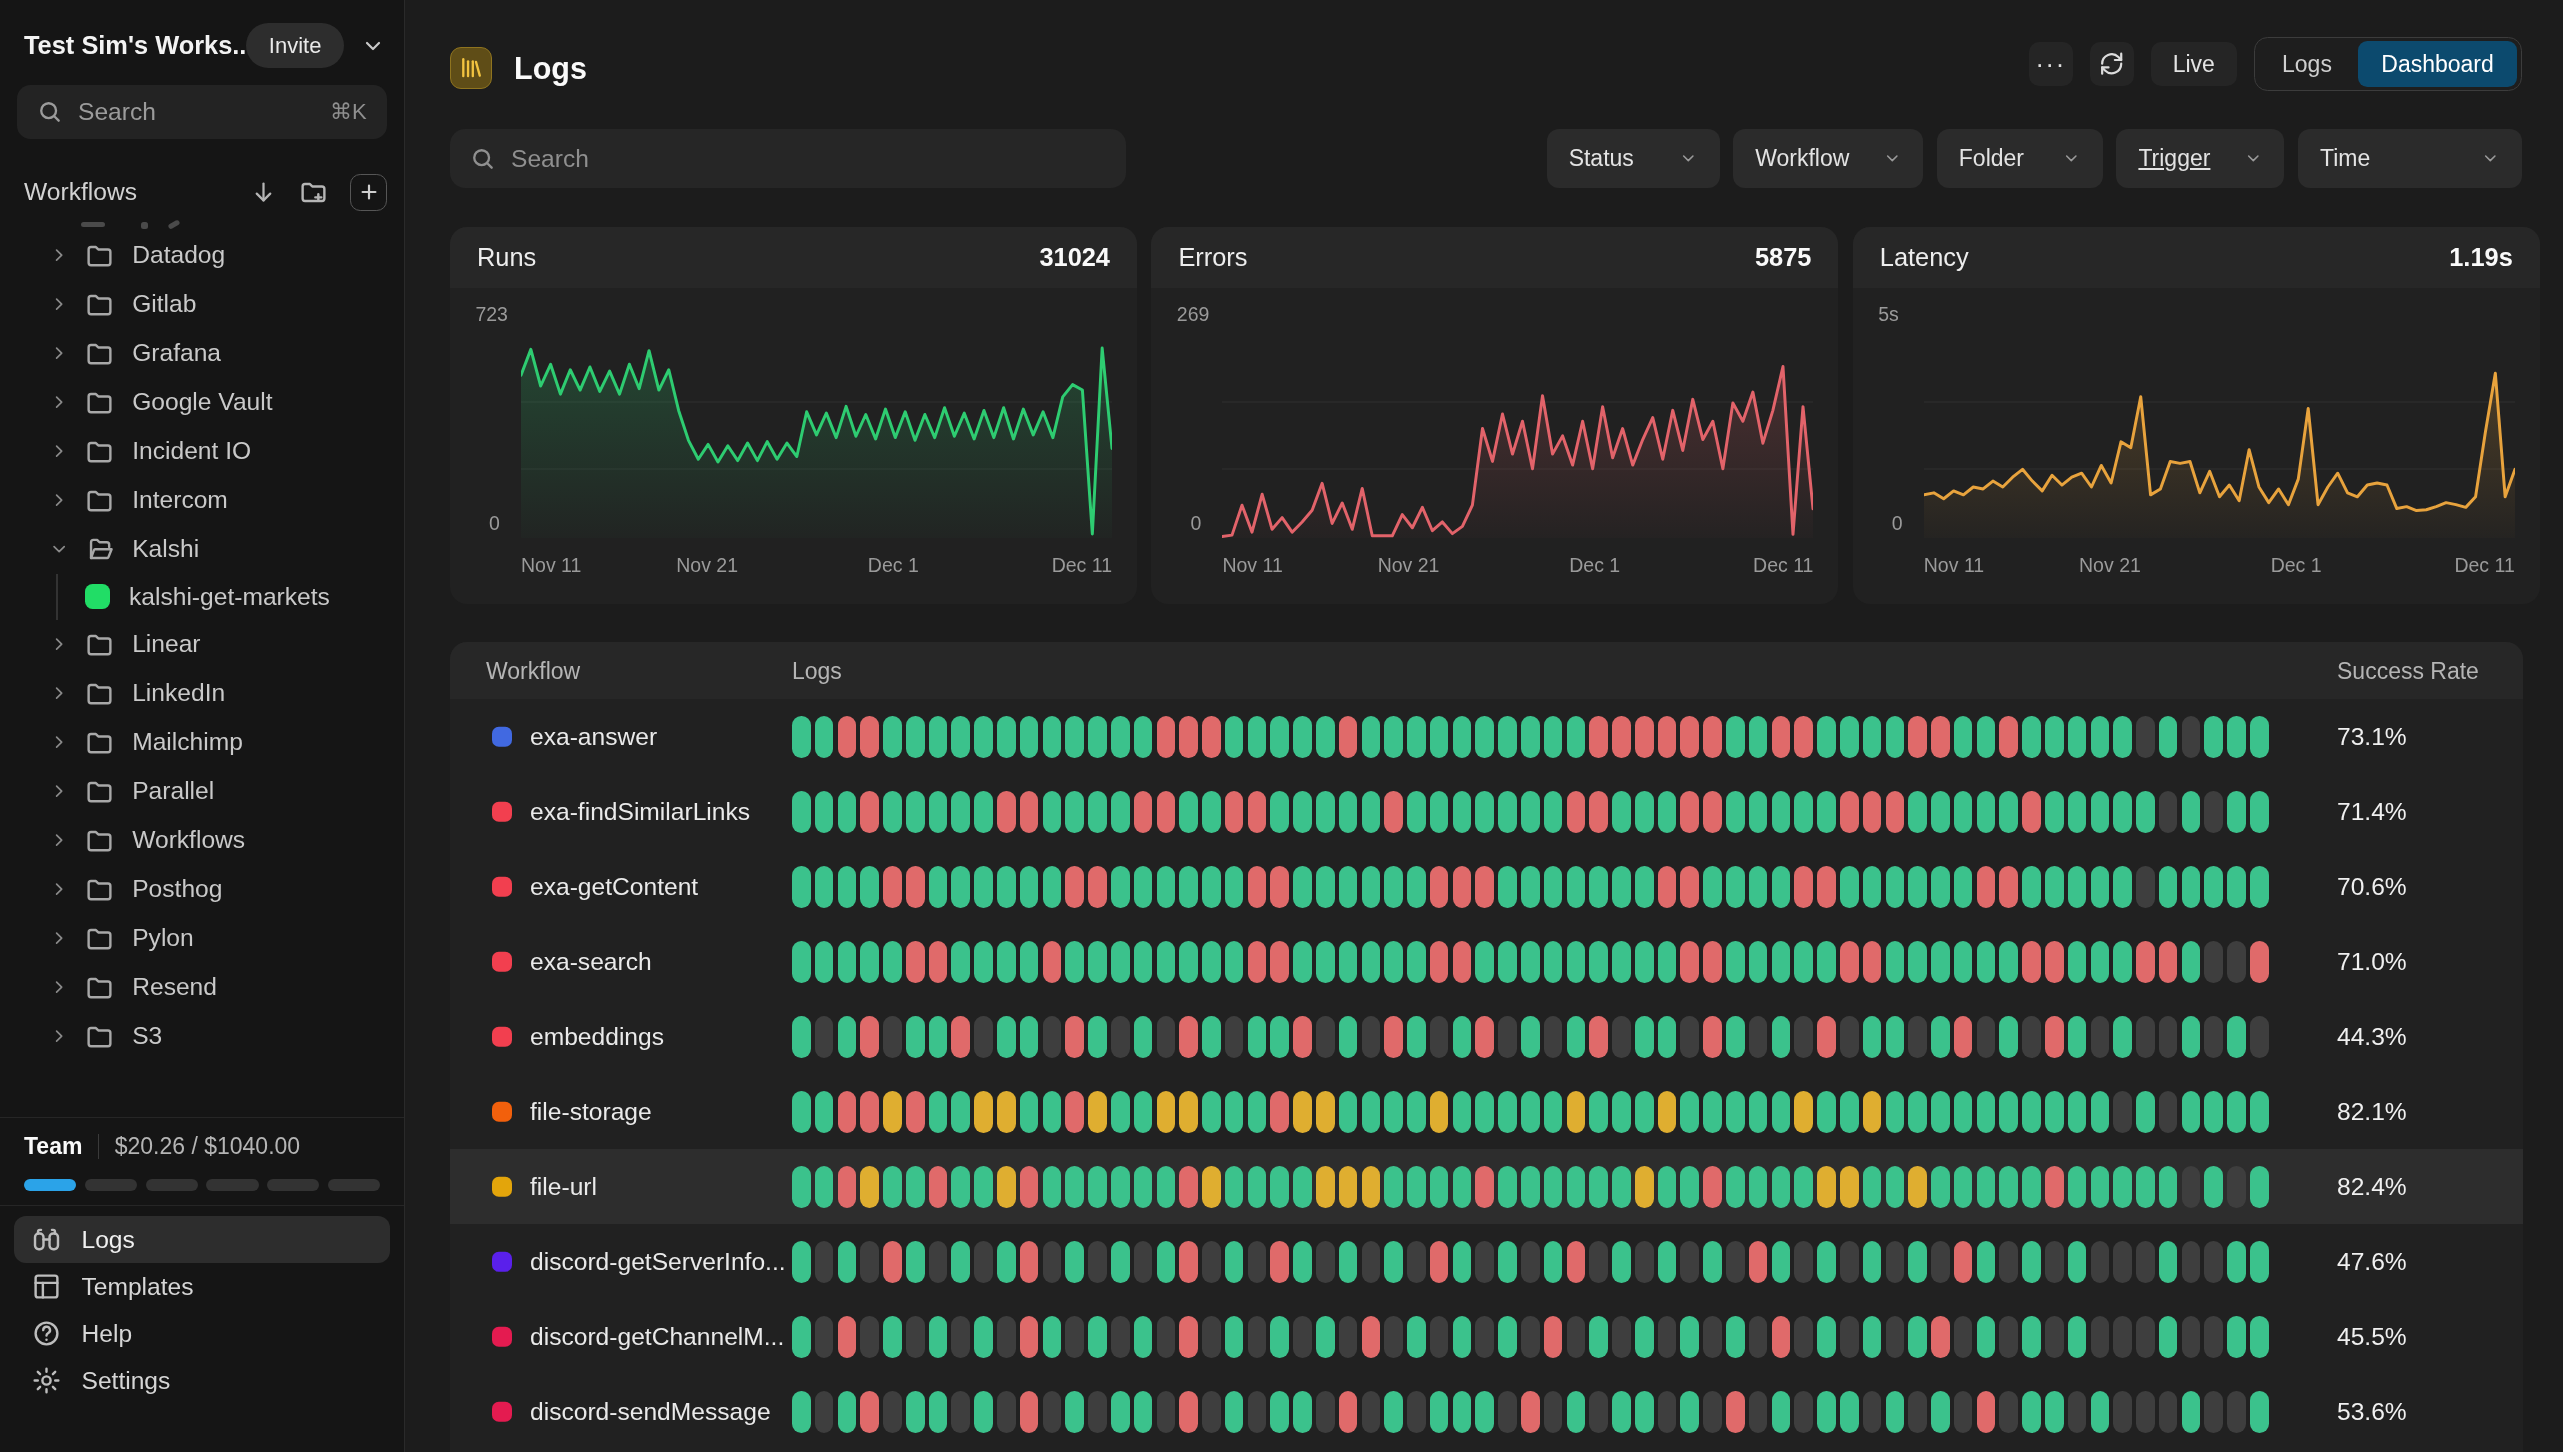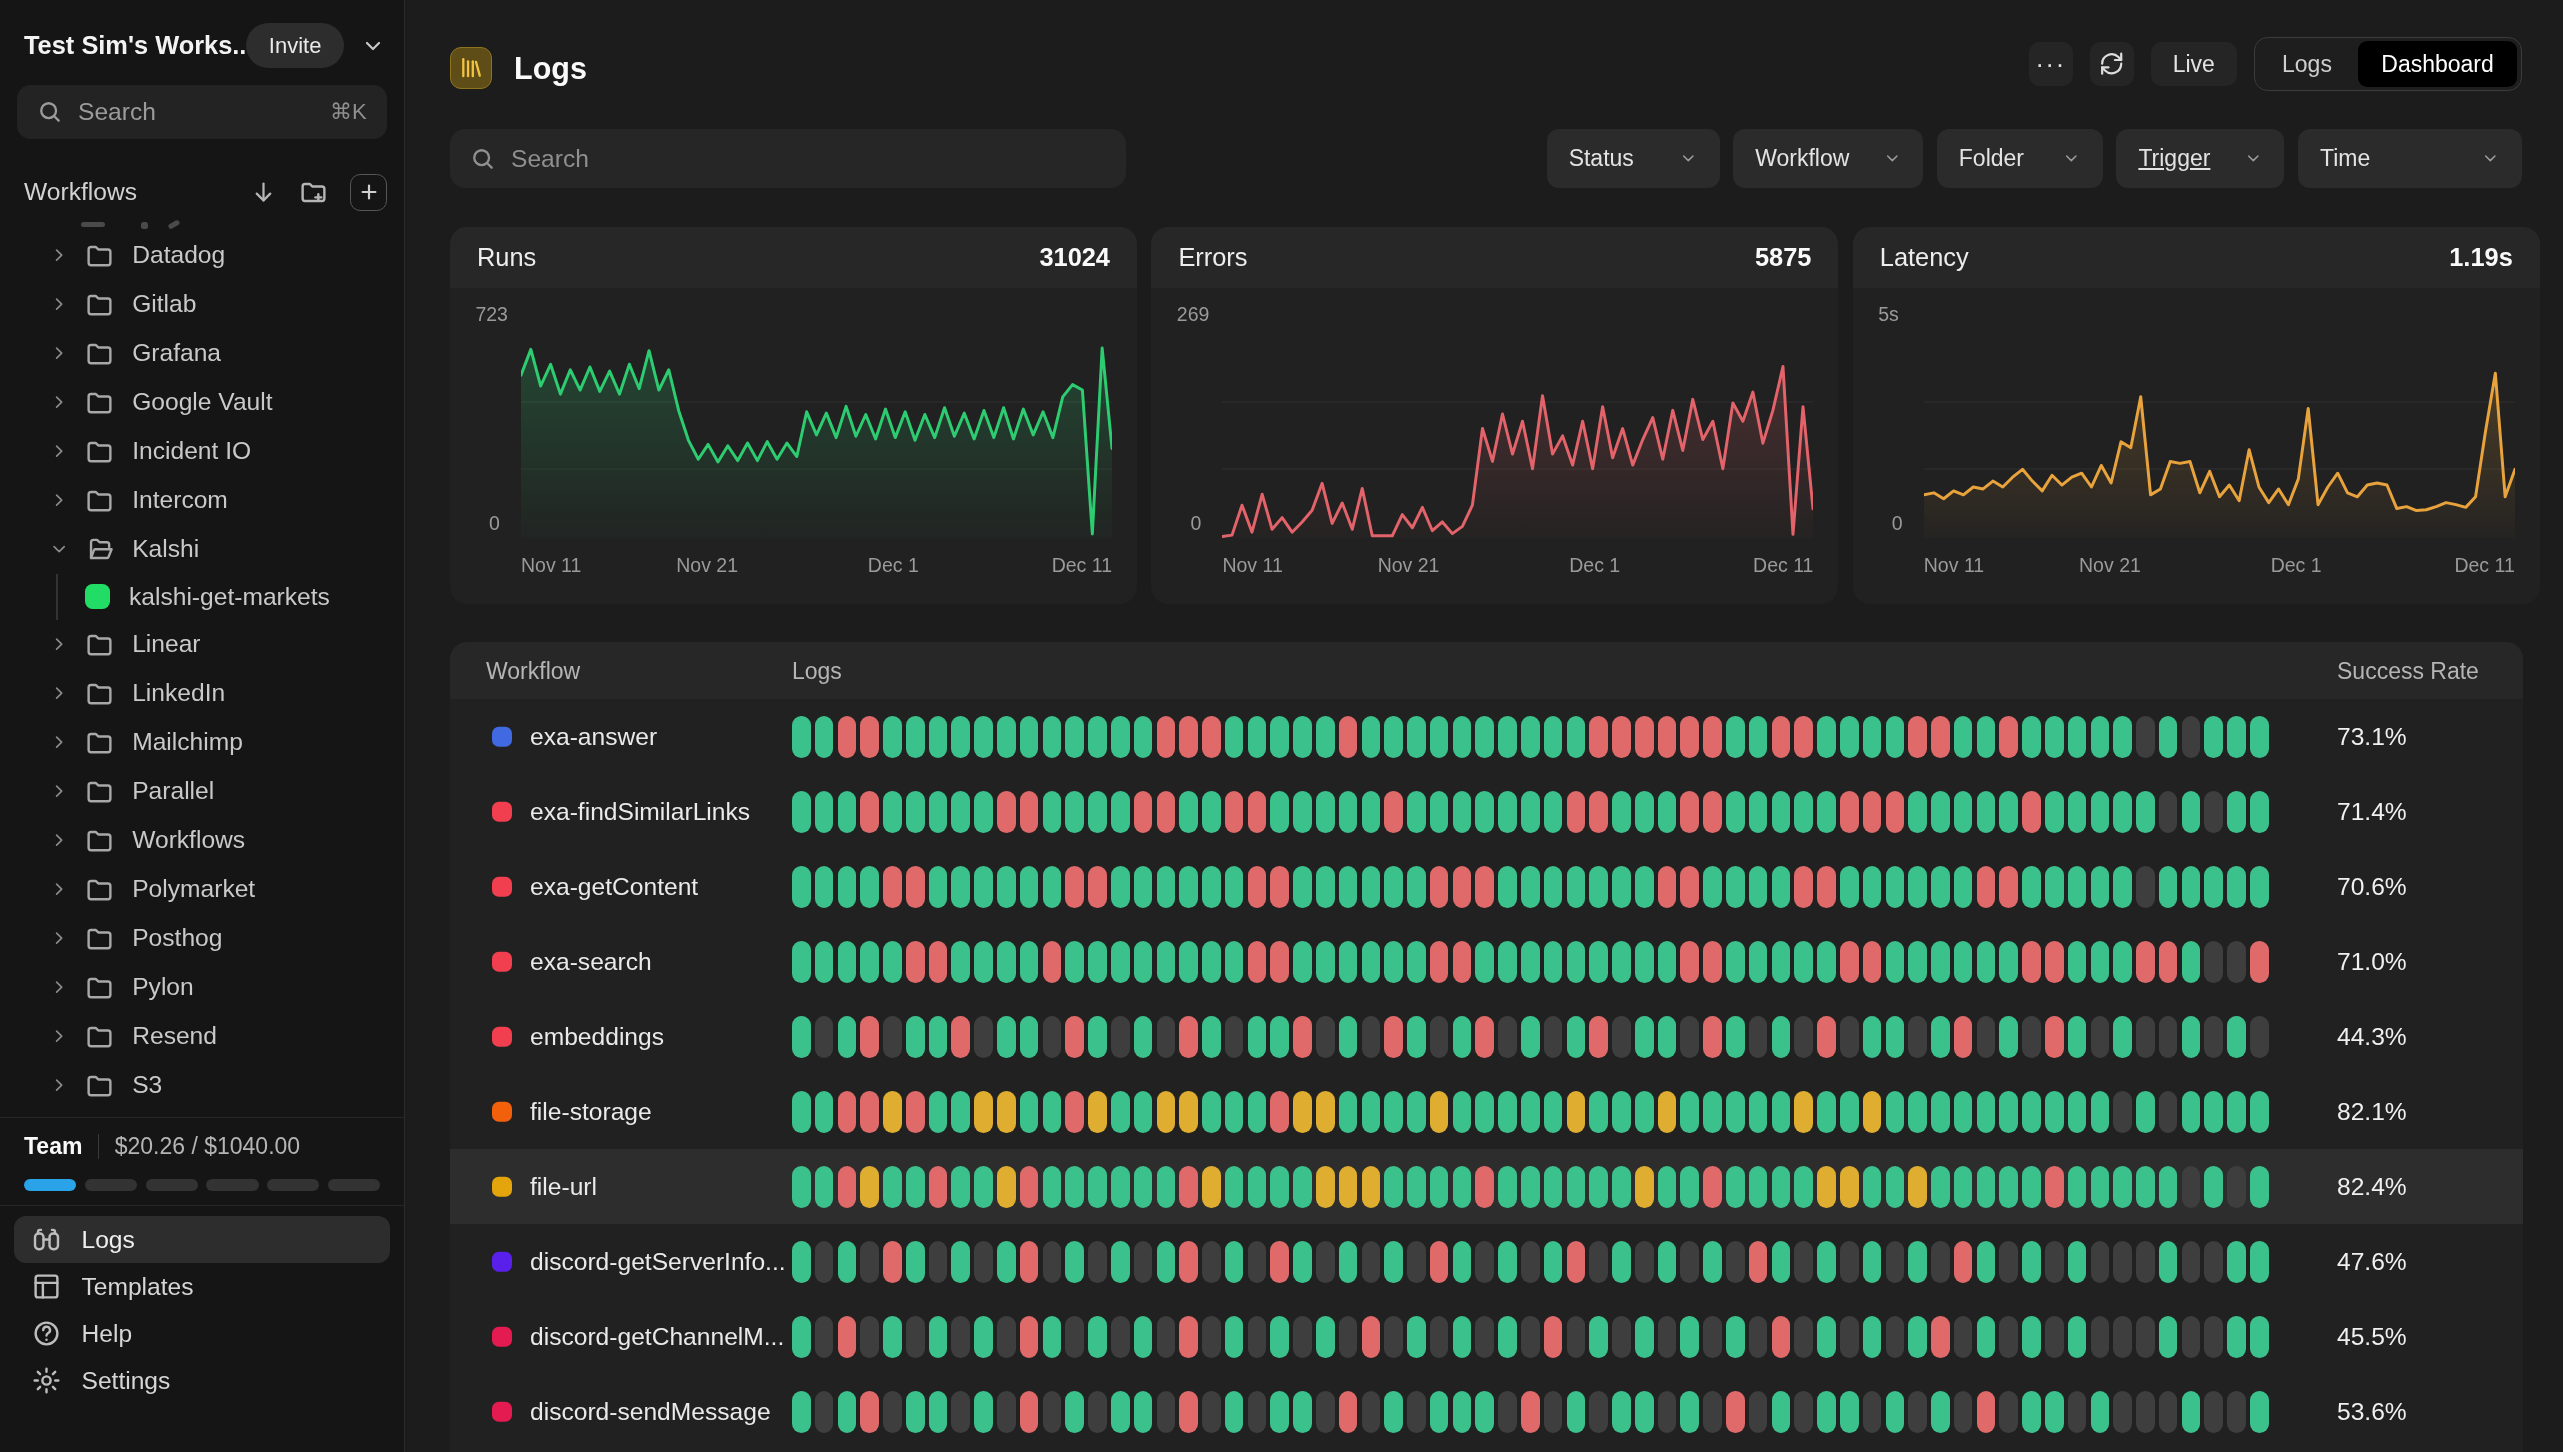--- a/index.html
+++ b/index.html
@@ -48,21 +48,21 @@
   .main { position:absolute; left:406px; top:0; right:0; bottom:0; }
   .m-header { position:absolute; top:47px; left:44px; display:flex; align-items:center; gap:22px; }
   .app-icon { width:42px; height:42px; border-radius:11px; background:#5f4d17; border:1.7px solid #8f741f; display:flex; align-items:center; justify-content:center; color:#f2c340; }
   .m-title { color:#fafafa; font-size:30.5px; font-weight:700; }
   .top-actions { position:absolute; top:37px; right:41px; display:flex; align-items:center; gap:17px; height:54px; }
   .icon-btn { width:44px; height:44px; background:#252525; border-radius:10.2px; display:flex; align-items:center; justify-content:center; color:#dcdcdc; cursor:pointer; }
   .dots { font-size:25.4px; letter-spacing:1.7px; color:#e0e0e0; line-height:17px; }
   .live-btn { height:44px; background:#252525; border-radius:10.2px; padding:0 22px; display:flex; align-items:center; color:#e3e3e3; font-size:23px; cursor:pointer; }
   .segmented { height:54px; background:#1e1e1e; border:0.8px solid #3c3c3c; border-radius:13.6px; display:flex; align-items:center; padding:0 4.2px; gap:3.4px; }
   .seg-opt { padding:9.3px 23px; border-radius:9.3px; color:#cfcfcf; font-size:23px; cursor:pointer; }
-  .seg-opt.on { background:#000000; color:#ffffff;text-align:center; }
+  .seg-opt.on { background:#0c4a6e; color:#ffffff;text-align:center; }
   .m-search { position:absolute; top:129px; left:44px; width:676px; height:59px; background:#262626; border-radius:15.3px; display:flex; align-items:center; padding:0 20.3px; cursor:text; }
   .m-search .ph { color:#8f8f8f; font-size:24.6px; margin-left:15.3px; }
   .filters { position:absolute; top:129px; right:41px; display:flex; gap:13.6px; }
   .filter { height:59px; background:#2b2b2b; border-radius:12px; display:flex; align-items:center; justify-content:space-between; padding:0 22px; color:#e3e3e3; font-size:23px; cursor:pointer; }
   .filter .fchev { color:#9a9a9a; margin-left:17px; }
 
   
   .cards { position:absolute; top:227px; left:44px; display:flex; gap:14.4px; }
   .card { width:687px; height:377px; background:#212121; border-radius:17px; overflow:hidden; position:relative; }
   .card-h { height:61px; background:#272727; display:flex; align-items:center; justify-content:space-between; padding:0 27px; }
@@ -295,33 +295,20 @@
           <svg width="20.3" height="20.3" viewBox="0 0 24 24" fill="none" stroke="currentColor" stroke-width="2" stroke-linecap="round" stroke-linejoin="round">
             <path d="M9 6l6 6-6 6"></path>
           </svg>
         </span>
         <span class="f-ico">
           <svg width="29" height="29" viewBox="0 0 24 24" fill="none" stroke="currentColor" stroke-width="2" stroke-linecap="round" stroke-linejoin="round">
             <path d="M3 7a2 2 0 0 1 2-2h4l2 2h8a2 2 0 0 1 2 2v9a2 2 0 0 1-2 2H5a2 2 0 0 1-2-2z"></path>
           </svg>
         </span>
         <span class="f-label">Workflows</span>
-      </div>
-      <div class="folder-row">
-        <span class="chev">
-          <svg width="20.3" height="20.3" viewBox="0 0 24 24" fill="none" stroke="currentColor" stroke-width="2" stroke-linecap="round" stroke-linejoin="round">
-            <path d="M9 6l6 6-6 6"></path>
-          </svg>
-        </span>
-        <span class="f-ico">
-          <svg width="29" height="29" viewBox="0 0 24 24" fill="none" stroke="currentColor" stroke-width="2" stroke-linecap="round" stroke-linejoin="round">
-            <path d="M3 7a2 2 0 0 1 2-2h4l2 2h8a2 2 0 0 1 2 2v9a2 2 0 0 1-2 2H5a2 2 0 0 1-2-2z"></path>
-          </svg>
-        </span>
-        <span class="f-label">Polymarket</span>
       </div>
       <div class="folder-row">
         <span class="chev">
           <svg width="20.3" height="20.3" viewBox="0 0 24 24" fill="none" stroke="currentColor" stroke-width="2" stroke-linecap="round" stroke-linejoin="round">
             <path d="M9 6l6 6-6 6"></path>
           </svg>
         </span>
         <span class="f-ico">
           <svg width="29" height="29" viewBox="0 0 24 24" fill="none" stroke="currentColor" stroke-width="2" stroke-linecap="round" stroke-linejoin="round">
             <path d="M3 7a2 2 0 0 1 2-2h4l2 2h8a2 2 0 0 1 2 2v9a2 2 0 0 1-2 2H5a2 2 0 0 1-2-2z"></path>

